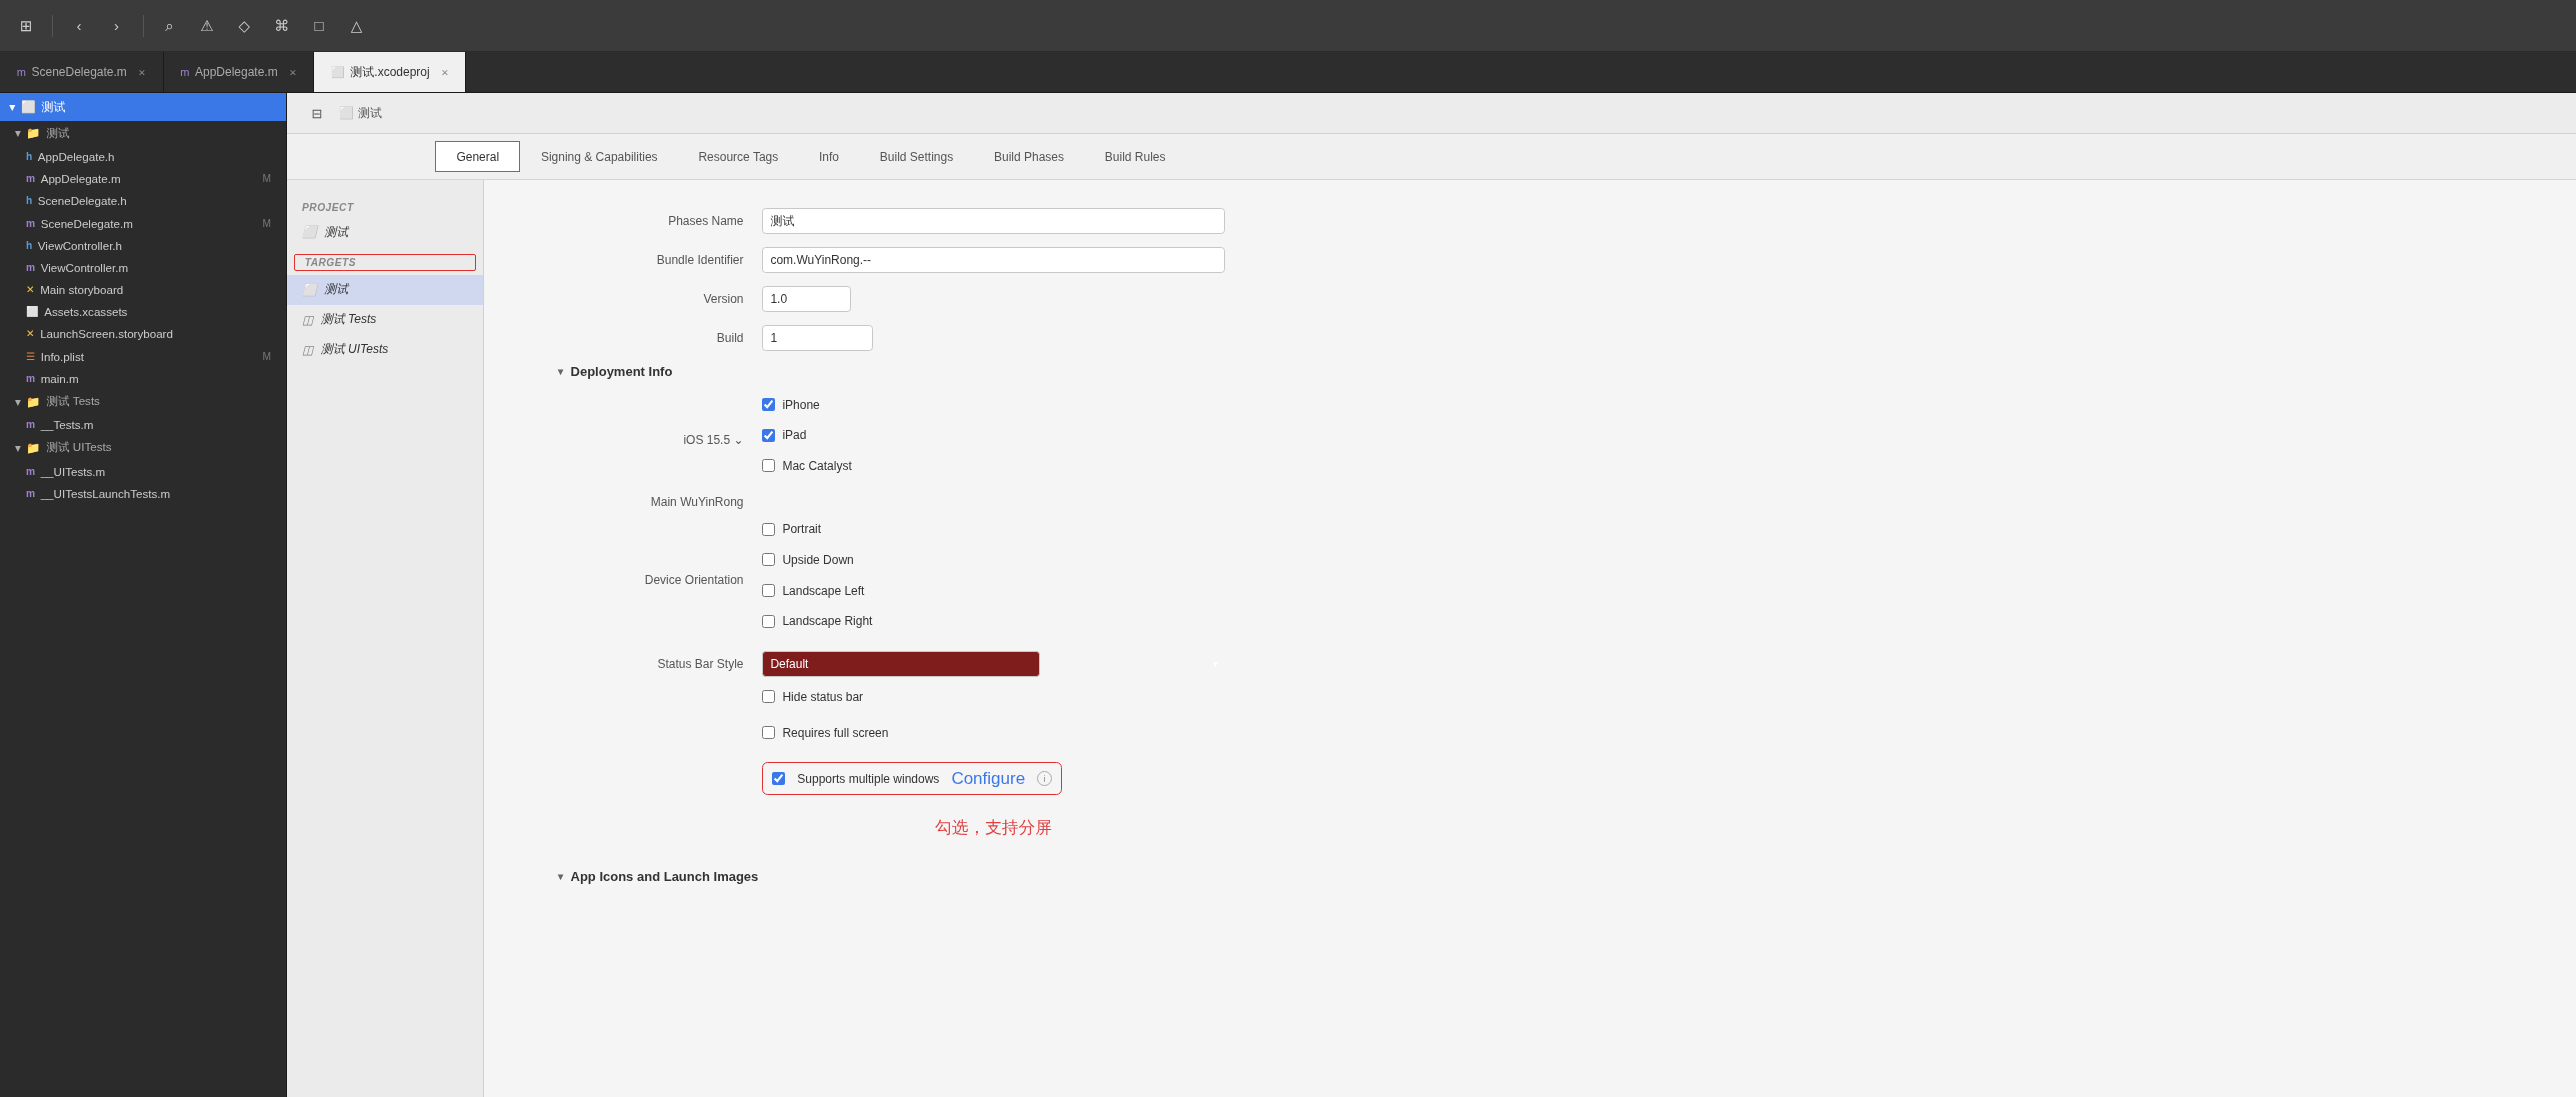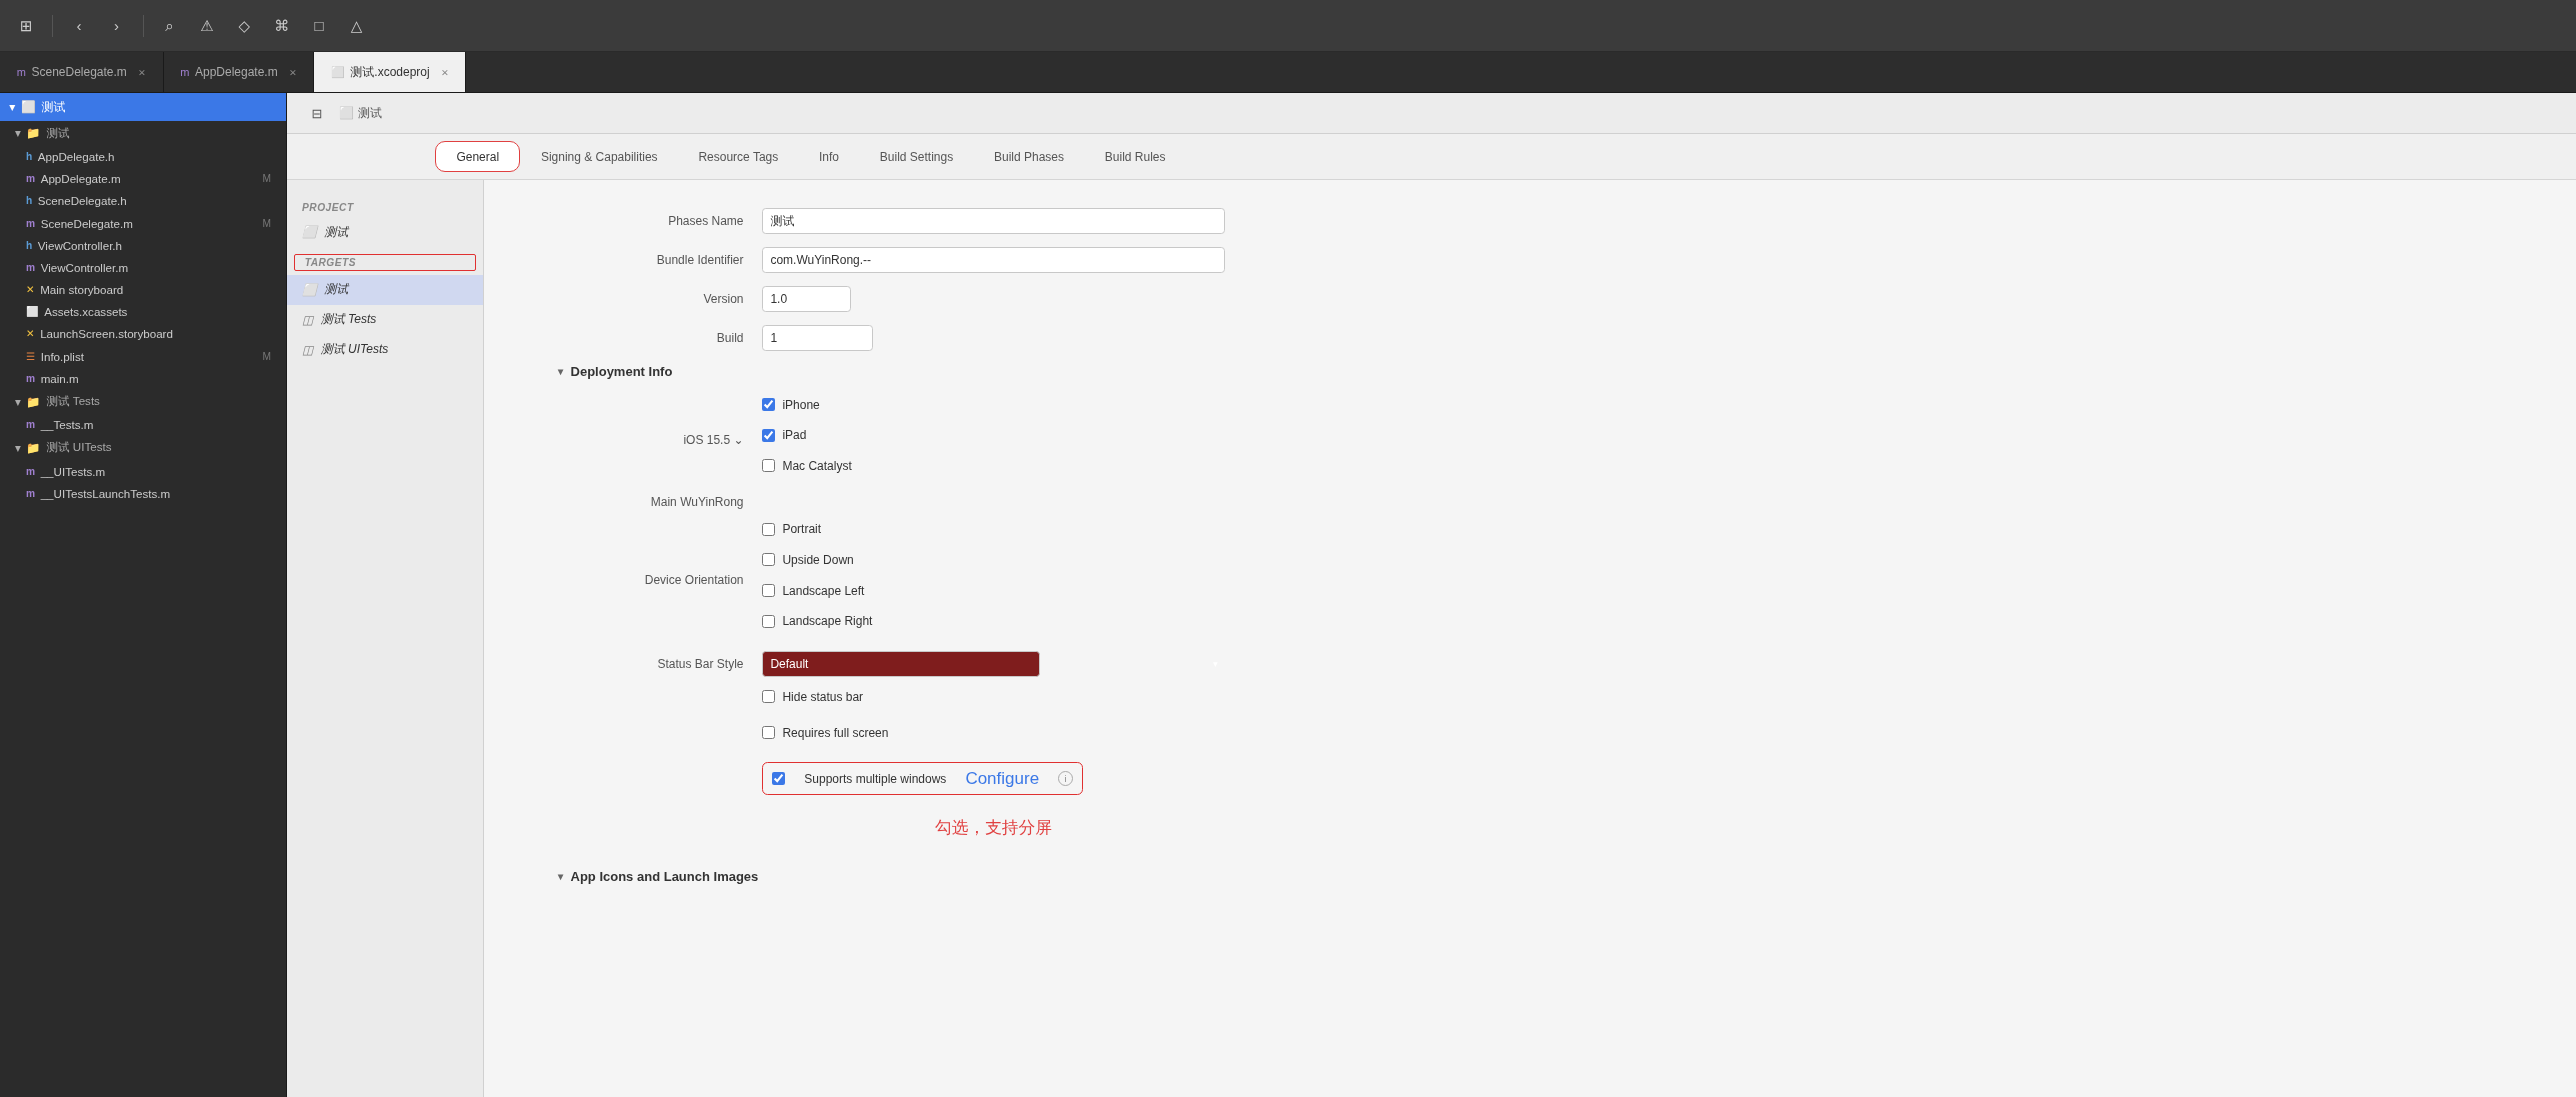--- a/index.html
+++ b/index.html
@@ -140,21 +140,21 @@
       align-items: center;
       padding: 0 148px;
       gap: 0;
       flex-shrink: 0;
     }
     .settings-tab {
       padding: 7.4px 20.4px;
       font-size: 12px;
       color: #555;
       cursor: pointer;
-      border-radius: 10px;
+      border-radius: 0;
       white-space: nowrap;
     }
     .settings-tab.active {
       background: white;
       color: #333;
       border: 1.9px solid #e04040;
       font-weight: 500;
     }
     .settings-sidebar {
       width: 197px;
@@ -585,21 +585,21 @@
               <div class="checkbox-row">
                 <input type="checkbox" style="">
                 <label class="checkbox-label">Requires full screen</label>
               </div>
             </div>
           </div>
 
           <div class="form-row">
             <div class="form-label"></div>
             <div class="form-control">
-              <div style="border:1.9px solid #e03030;border-radius:5.6px;padding:5.6px 9.3px;display:inline-flex;align-items:center;gap:19px">
+              <div style="border:1.9px solid #e03030;border-radius:5.6px;padding:5.6px 9.3px;display:inline-flex;align-items:center;gap:12px">
                 <input type="checkbox" checked="" style="accent-color: rgb(59, 120, 231);">
                 <label class="checkbox-label">Supports multiple windows</label>
                 <a class="configure-link">Configure</a>
                 <div class="info-icon">i</div>
               </div>
             </div>
           </div>
 
           <div class="form-row">
             <div class="form-label"></div>

